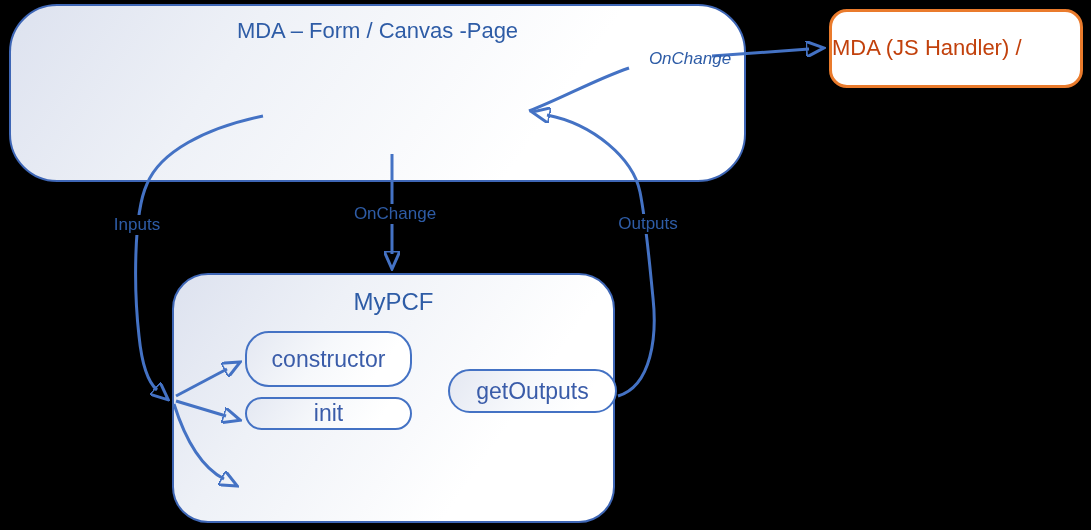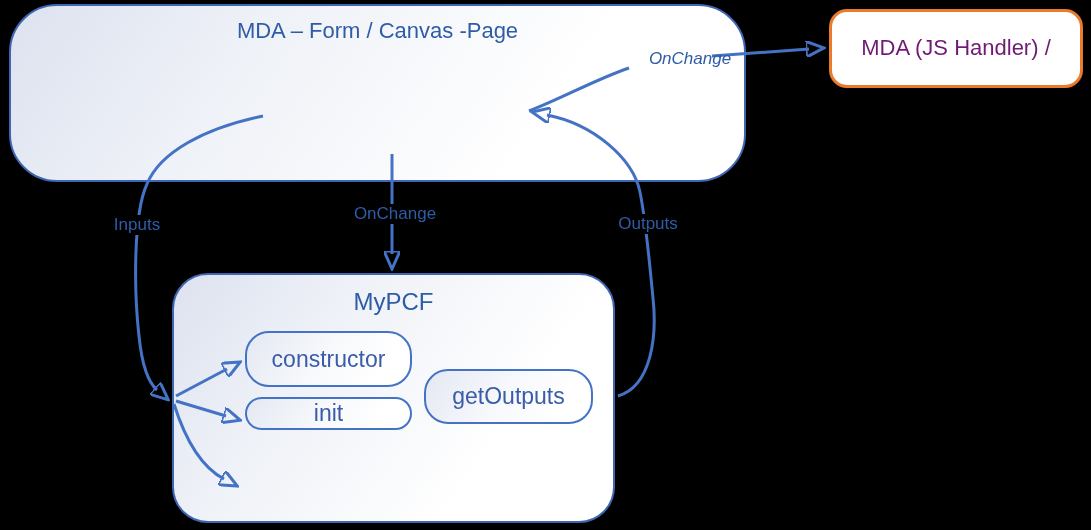--- a/index.html
+++ b/index.html
@@ -16,37 +16,37 @@
   .formpage{left:9px;top:4px;width:737px;height:178px;}
   .mypcf{left:172px;top:273px;width:443px;height:250px;border-radius:36px;padding-left:28px;}
   .boxtitle{
     position:absolute;left:0;right:0;text-align:center;color:#2e5ca6;
   }
   .formpage .boxtitle{top:12px;font-size:22px;}
   .mypcf .boxtitle{top:13px;font-size:24px;}
   
   .orangebox{
     position:absolute;border:2.5px solid #ea7b2c;border-radius:24px;background:#fff;
-    display:flex;align-items:center;justify-content:center;color:#701a75;
+    display:flex;align-items:flex-start;justify-content:center;color:#c2410c;
     z-index:1;box-sizing:border-box;text-align:center;
   }
   .fieldnode{left:263px;top:75px;width:259px;height:80px;font-size:26px;}
   .handlernode{left:829px;top:9px;width:254px;height:79px;border-width:3px;
     border-radius:18px;font-size:22px;line-height:1.3;flex-direction:column;}
   
   .bluenode{
     position:absolute;border:2px solid #4472c4;border-radius:24px;
     background:linear-gradient(125deg,#e4e8f2 0%,#f6f8fb 45%,#ffffff 80%);
     display:flex;align-items:center;justify-content:center;
     color:#3a5ca9;font-size:23px;z-index:1;box-sizing:border-box;
   }
   .n-constructor{left:245px;top:331px;width:167px;height:56px;}
   .n-init{left:245px;top:397px;width:167px;height:33px;}
   .n-updateview{left:245px;top:459px;width:167px;height:53px;}
-  .n-getoutputs{left:424px;top:369px;width:169px;height:55px;}
+  .n-getoutputs{left:448px;top:369px;width:169px;height:44px;}
   
   .connectors{position:absolute;left:0;top:0;width:1091px;height:530px;z-index:2;}
   .connectors path{fill:none;stroke:#4472c4;stroke-width:3;}
   
   .clabel{
     position:absolute;transform:translateX(-50%);color:#2e5ca6;font-size:17px;
     z-index:3;white-space:nowrap;
   }
   .onblack{background:#000;padding:0 4px;}
 </style>

